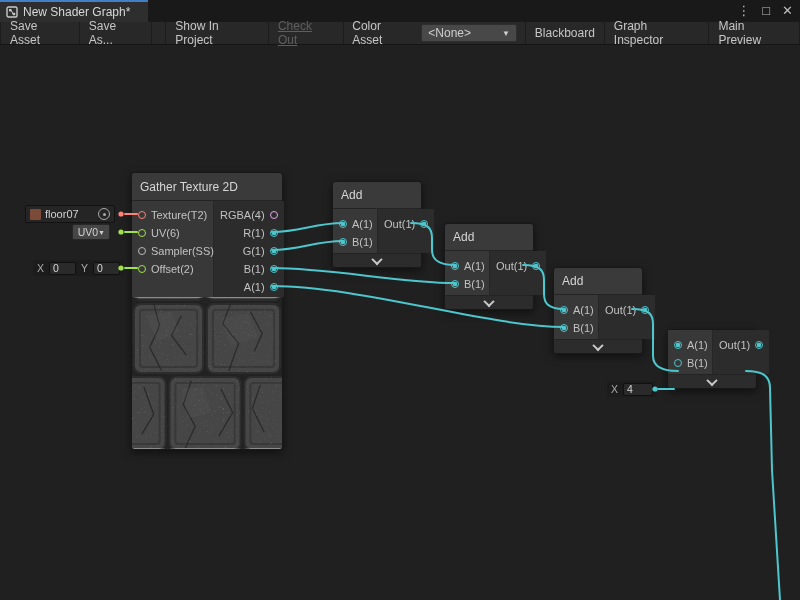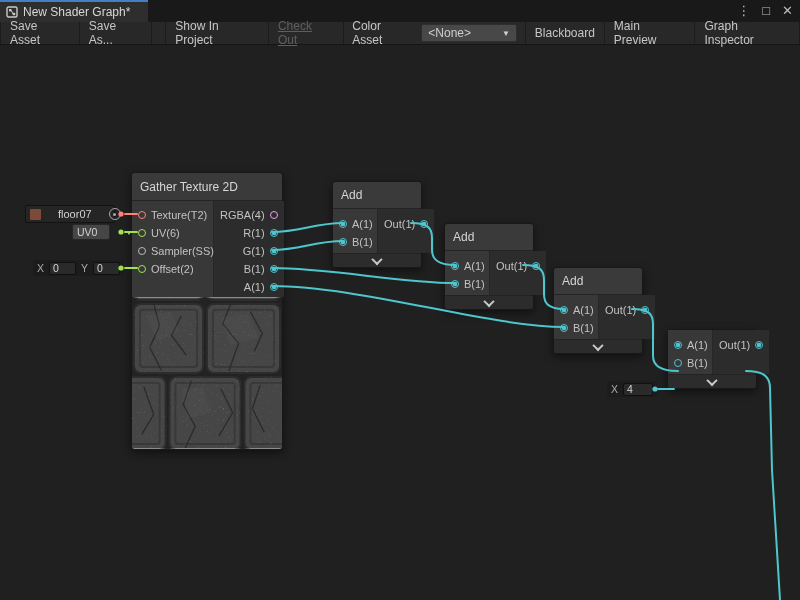--- a/index.html
+++ b/index.html
@@ -52,27 +52,27 @@
   .p-pink{--c:#E8A2E8;} .p-gray{--c:#B8B8B8;}
   .ncollapse{height:13px;background:#2C2C2C;border-top:1px solid #232323;display:flex;
        align-items:center;justify-content:center;border-radius:0 0 3px 3px;}
   .chev{width:6px;height:6px;border-right:2px solid #C9C9C9;border-bottom:2px solid #C9C9C9;
        transform:rotate(45deg) translate(-1px,-1px);}
   .npreview{width:150px;height:152px;overflow:hidden;border-radius:0 0 3px 3px;line-height:0;}
   
   .widget{position:absolute;z-index:2;box-sizing:border-box;display:flex;align-items:center;
        font-size:11px;color:#D2D2D2;}
   .texfield{left:25px;top:205px;width:90px;height:18px;background:#252525;
-       border:1px solid #121212;border-radius:2px;padding:0 4px;gap:17px;}
+       border:1px solid #121212;border-radius:2px;padding:0 4px;gap:4px;}
   .swatch{width:11px;height:11px;background:#7B4A38;border-radius:1px;flex:none;}
   .picker{margin-left:auto;width:10px;height:10px;border:1px solid #A8A8A8;border-radius:50%;
        display:flex;align-items:center;justify-content:center;flex:none;}
   .picker i{width:3px;height:3px;background:#A8A8A8;border-radius:50%;}
   .uvdd{left:72px;top:224px;width:38px;height:16px;background:#464646;border:1px solid #272727;
-       border-radius:2px;padding:0 4px;justify-content:flex-start;font-size:10.5px;gap:28px;}
+       border-radius:2px;padding:0 4px;justify-content:flex-end;font-size:10.5px;}
   .uvdd .dd-arrow{font-size:7px;}
   .numrow{background:#1C1C1C;border-radius:2px;height:16px;padding:0 4px;gap:5px;}
   .offsetw{left:33px;top:260px;}
   .x4w{left:607px;top:381px;}
   .nlabel{color:#ACACAC;font-size:10.5px;}
   .nfield{width:27px;height:13px;background:#2A2A2A;border:1px solid #101010;border-radius:2px;
        display:flex;align-items:center;padding:0 3px;font-size:10.5px;color:#D6D6D6;box-sizing:border-box;}
   .nfield.wide{width:30px;}
   
   .wires{position:absolute;left:0;top:0;z-index:3;pointer-events:none;}
@@ -104,22 +104,22 @@
   <div class="tgap"></div>
   <div class="tbtn first">Show In Project</div>
   <div class="tbtn disabled">Check Out</div>
   <div class="spacer"></div>
   <div class="cmode-label">Color Asset</div>
   <div class="dropdown">
     <span>&lt;None&gt;</span>
     <span class="dd-arrow">▼</span>
   </div>
   <div class="tbtn first">Blackboard</div>
+  <div class="tbtn">Graph Inspector</div>
   <div class="tbtn">Main Preview</div>
-  <div class="tbtn">Graph Inspector</div>
 </div>
 
 <svg class="wires" width="800" height="600" viewBox="0 0 800 600">
   <g fill="none" stroke="#4DC6CD" stroke-width="2" stroke-linecap="round">
     <path d="M272,232 C300,232 315,223 343,223"></path>
     <path d="M272,250 C300,250 315,241 343,241"></path>
     <path d="M272,268 C330,268 400,283 455,283"></path>
     <path d="M272,286 C360,286 490,327 564,327"></path>
     <path d="M411,223 C429,223 432,229 432,238 L432,250 C432,258 436,265 455,265"></path>
     <path d="M523,265 C541,265 544,271 544,280 L544,294 C544,302 547,309 564,309"></path>

